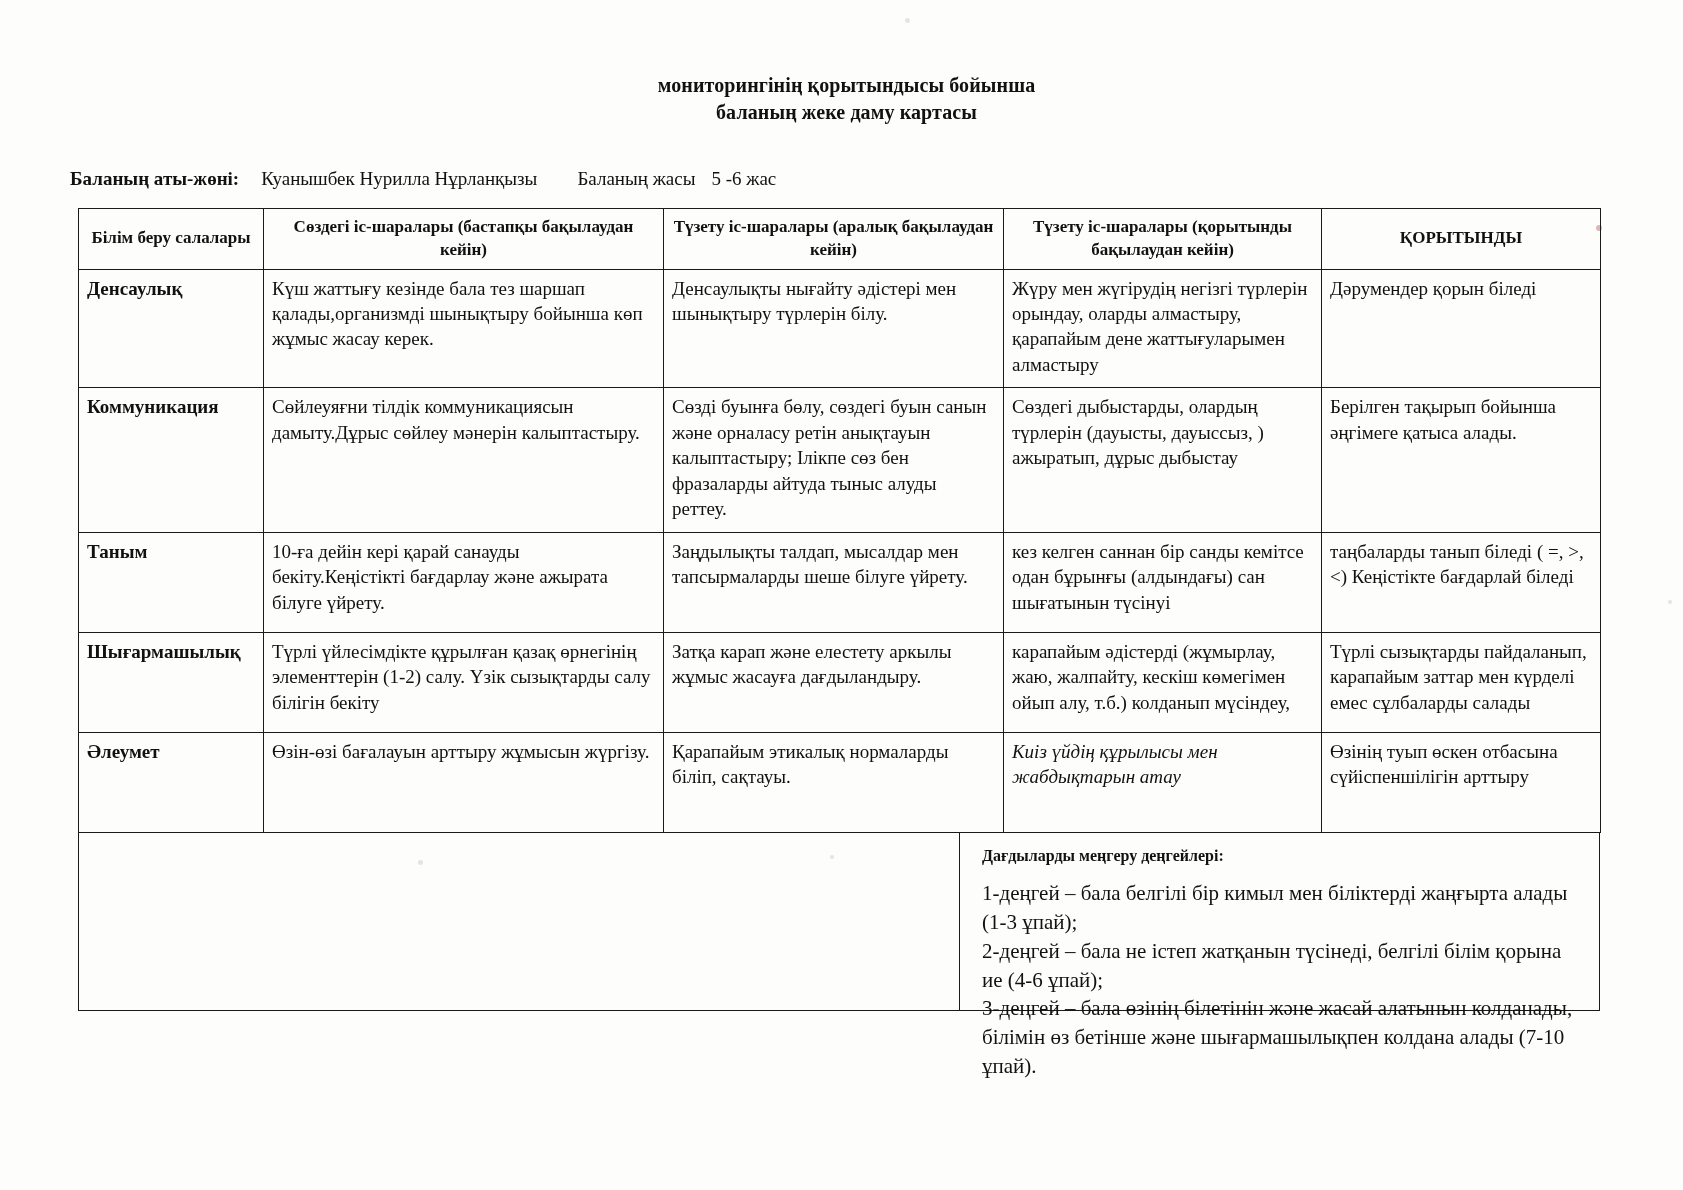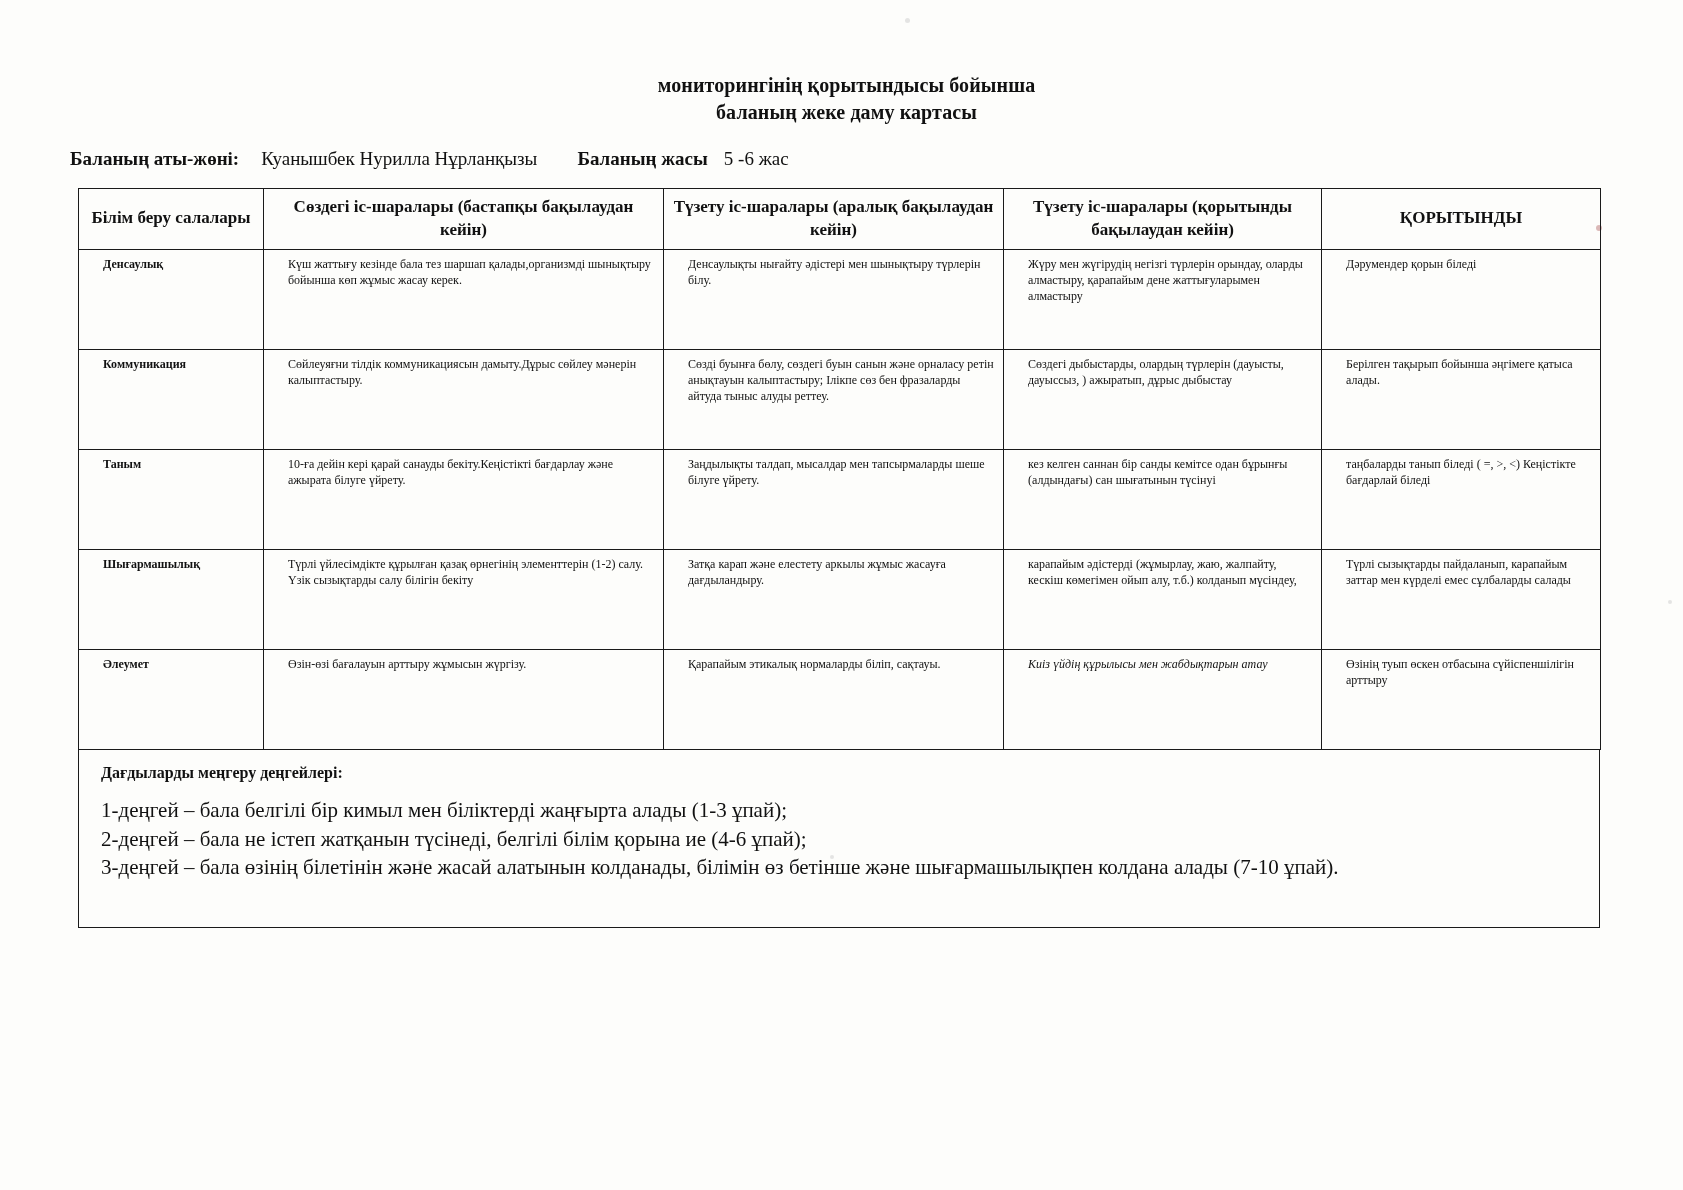--- a/index.html
+++ b/index.html
@@ -45,34 +45,34 @@
   .childline {
     margin: 22px 0 0 70px;
     font-size: 19px;
     font-weight: bold;
     display: flex;
     align-items: baseline;
     gap: 16px;
   }
   .childline .lbl { font-weight: bold; }
   .childline .val { font-weight: normal; font-size: 19px; padding: 0 6px; }
-  .childline .lbl2 { font-weight: bold; margin-left: 18px; }
+  .childline .lbl2 { font-weight: normal; margin-left: 18px; margin-top: 20px; }
   .childline .val2 { font-weight: normal; }
 
   table.main {
     border-collapse: collapse;
     margin: 18px 0 0 78px;
     width: 1522px;
     table-layout: fixed;
   }
   table.main td, table.main th {
     border: 1px solid #1a1a1a;
     vertical-align: top;
-    padding: 6px 8px 10px 24px;
-    font-size: 12px;
+    padding: 6px 8px 10px 8px;
+    font-size: 19px;
     line-height: 1.34;
     font-family: "Liberation Serif", serif;
   }
   table.main thead th {
     text-align: center;
     font-weight: bold;
     font-size: 17px;
     vertical-align: middle;
     padding: 7px 6px;
   }
@@ -92,21 +92,20 @@
   .rowH { height: 100px; }
 
   .footwrap {
     margin: 0 0 0 78px;
     width: 1522px;
     border: 1px solid #1a1a1a;
     border-top: none;
     display: flex;
     height: 178px;
     box-sizing: border-box;
-    flex-direction: column;
   }
   .footleft { width: 880px; border-right: 1px solid #1a1a1a; }
   .footright {
     flex: 1;
     padding: 14px 18px 10px 22px;
     font-family: "Liberation Serif", serif;
   }
   .footright .fhead {
     font-weight: bold;
     font-size: 16px;

